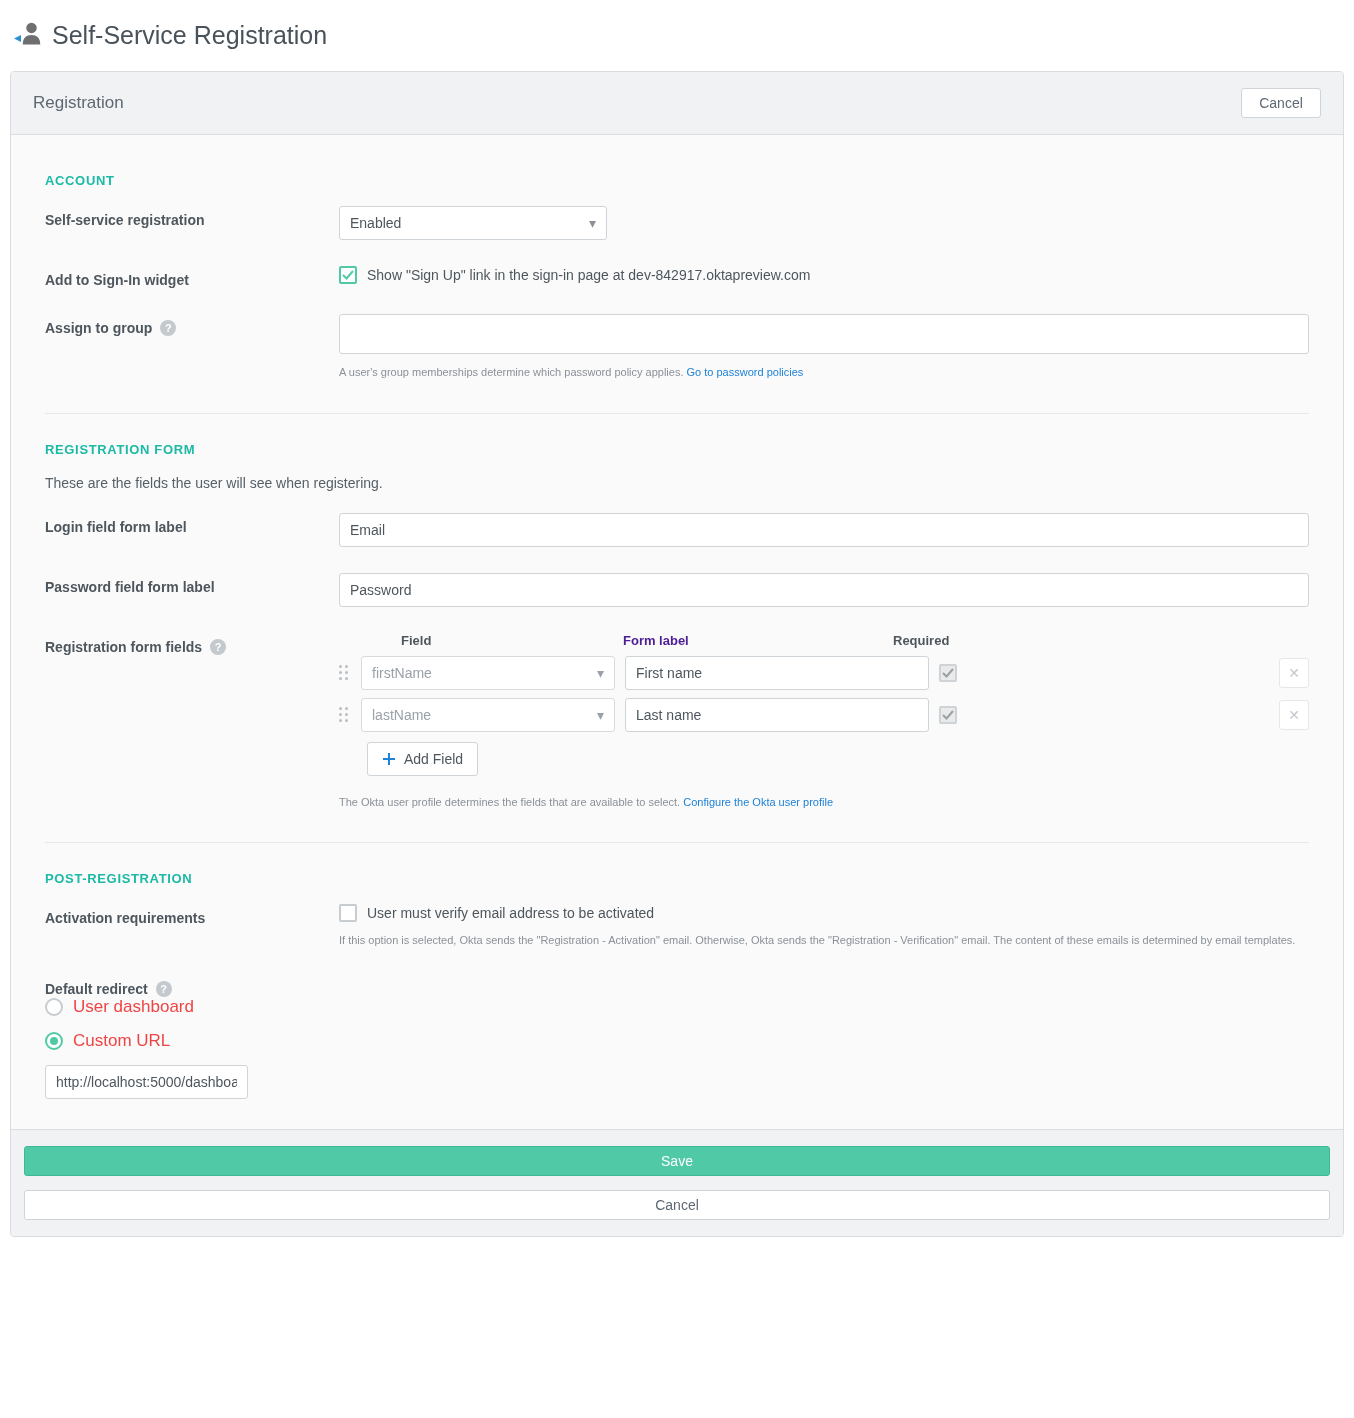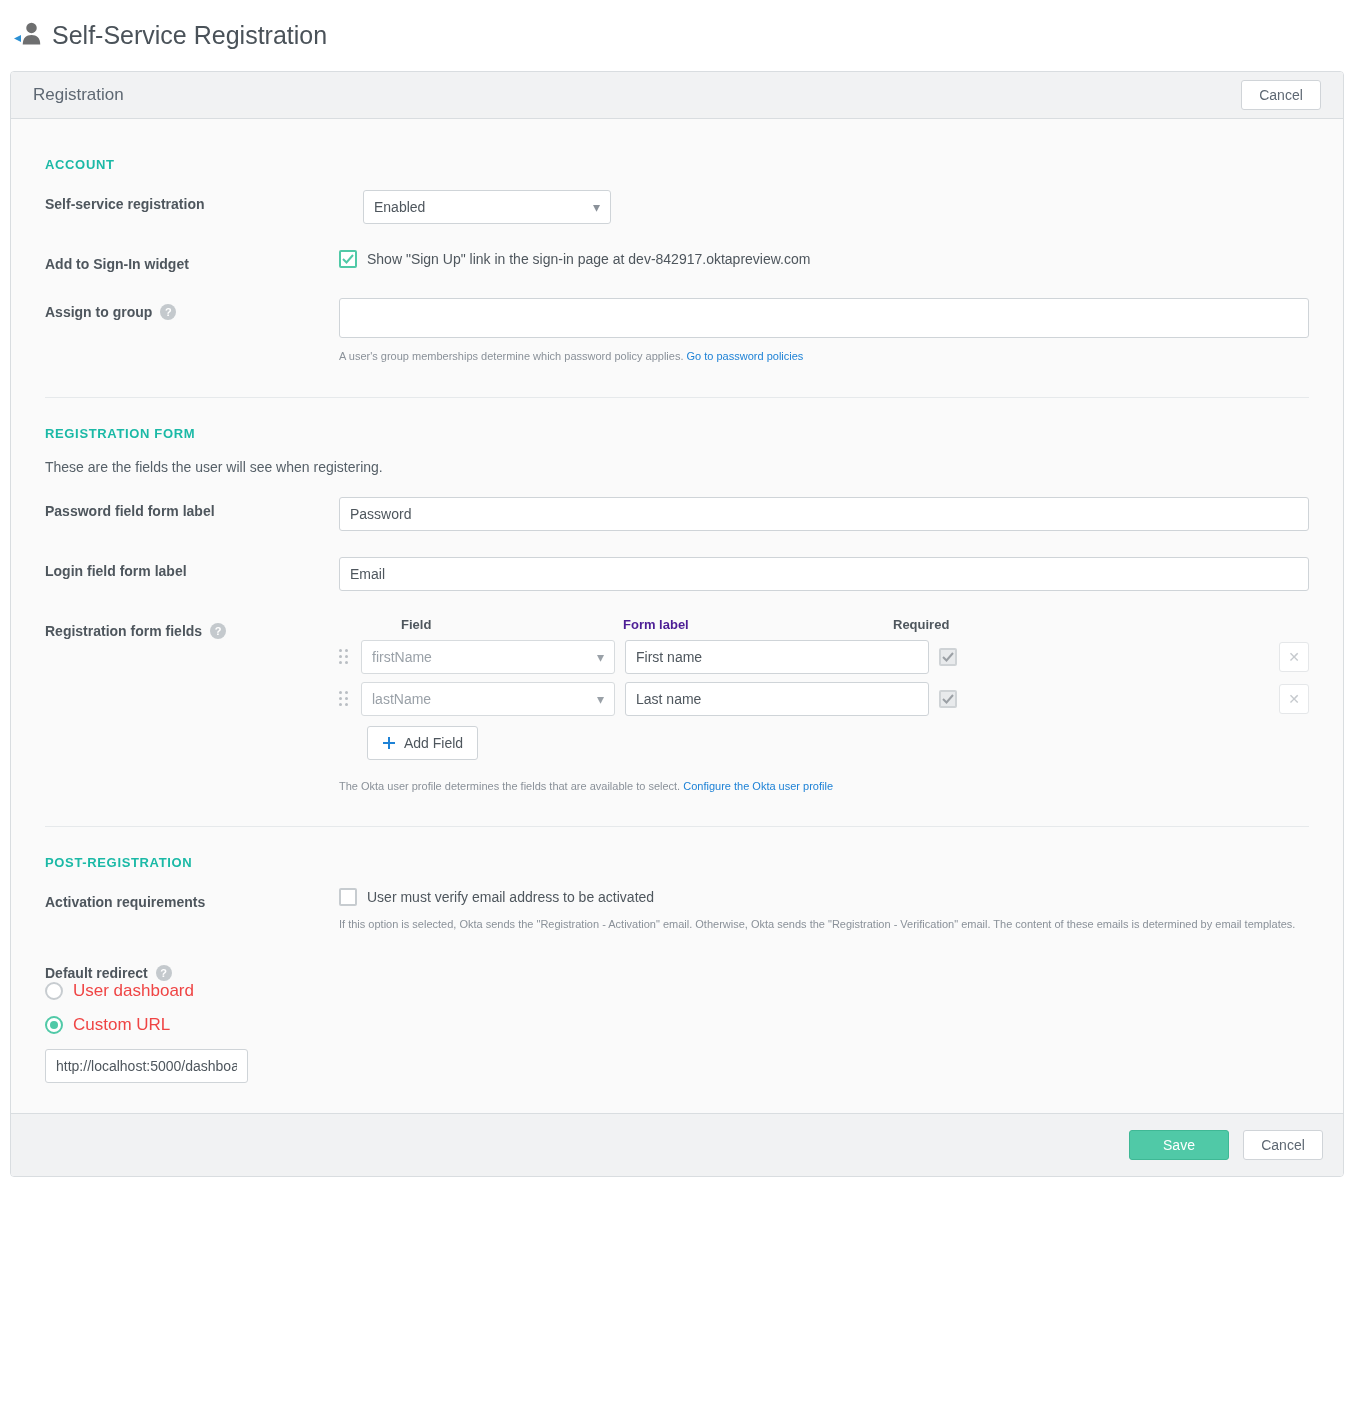--- a/index.html
+++ b/index.html
@@ -15,21 +15,21 @@
   .page-header h1 { font-size: 25px; font-weight: 300; color: #4a5259; }
 
   .panel {
     border: 1px solid #d9dde0;
     border-radius: 4px;
     overflow: hidden;
   }
   .panel-header {
     background: #f1f2f3;
     border-bottom: 1px solid #d9dde0;
-    padding: 8px 22px;
+    padding: 16px 22px;
     display: flex;
     justify-content: space-between;
     align-items: center;
   }
   .panel-header h2 { font-size: 17px; font-weight: 400; color: #5e6873; }
 
   .btn {
     display: inline-flex;
     align-items: center;
     justify-content: center;
@@ -48,24 +48,25 @@
     border-color: #3fb895;
     color: #ffffff;
     font-weight: 500;
     min-width: 100px;
   }
 
   .panel-body { background:#fafafa; padding: 38px 34px 30px 34px; }
   .panel-footer {
     background:#f1f2f3;
     border-top:1px solid #d9dde0;
-    padding: 16px 20px;
+    padding: 16px 13px;
     display:flex;
     justify-content:flex-end;
     gap: 14px;
+    flex-direction: column;
   }
 
   .section-title { color:#1bb9a6; font-size:13px; letter-spacing:.05em; font-weight:600; margin-bottom:18px; }
   .section-sub { color:#566068; font-size:14px; margin-bottom:22px; }
   .section-divider { border:0; border-top:1px solid #e6e9eb; margin: 32px 0 28px 0; }
 
   .form-row { display:flex; align-items:flex-start; margin-bottom: 26px; }
   .form-label { width: 294px; flex-shrink:0; font-size:14px; font-weight:600; color:#4e565d; padding-top:6px; display:flex; align-items:center; gap:8px; }
   .form-control-area { flex:1; min-width:0; }
 
@@ -73,21 +74,21 @@
     display:inline-flex; width:16px;height:16px;border-radius:50%;
     background:#c4c9cd;color:#fff;font-size:11px;font-weight:700;
     align-items:center;justify-content:center;cursor:default;
   }
 
   .select, .text-input {
     width:100%; height:34px; border:1px solid #cfd4d8; border-radius:3px;
     padding: 0 10px; font-size:14px; color:#4e565d; background:#fff;
     display:flex; align-items:center; justify-content:space-between;
   }
-  .select { width: 248px; cursor:pointer;margin-left:24px; }
+  .select { width: 268px; cursor:pointer; }
   .select .caret { color:#8a9199; }
 
   .group-input { height:40px; }
 
   .helper-text { color:#8a9199; font-size:11px; margin-top:10px; line-height:1.5; }
   .helper-text a { color:#1e82d6; text-decoration:none; }
 
   .checkbox-row { display:flex; align-items:center; gap:10px; }
   .checkbox {
     width:18px;height:18px;border:2px solid #c7ccd0;border-radius:2px;
@@ -205,30 +206,30 @@
         </div>
       </div>
     </div>
 
     <hr class="section-divider">
 
     <div class="section-title">REGISTRATION FORM</div>
     <div class="section-sub">These are the fields the user will see when registering.</div>
 
     <div class="form-row">
+      <div class="form-label">Login field form label</div>
+      <div class="form-control-area">
+        <input class="text-input" value="Email" style="">
+      </div>
+    </div>
+
+    <div class="form-row">
       <div class="form-label">Password field form label</div>
       <div class="form-control-area">
         <input class="text-input" value="Password" style="">
-      </div>
-    </div>
-
-    <div class="form-row">
-      <div class="form-label">Login field form label</div>
-      <div class="form-control-area">
-        <input class="text-input" value="Email" style="">
       </div>
     </div>
 
     <div class="form-row" style="margin-bottom:6px;">
       <div class="form-label">
         <span>Registration form fields</span>
         <span class="help-icon">?</span>
       </div>
       <div class="form-control-area">
         <div class="ff-header">

